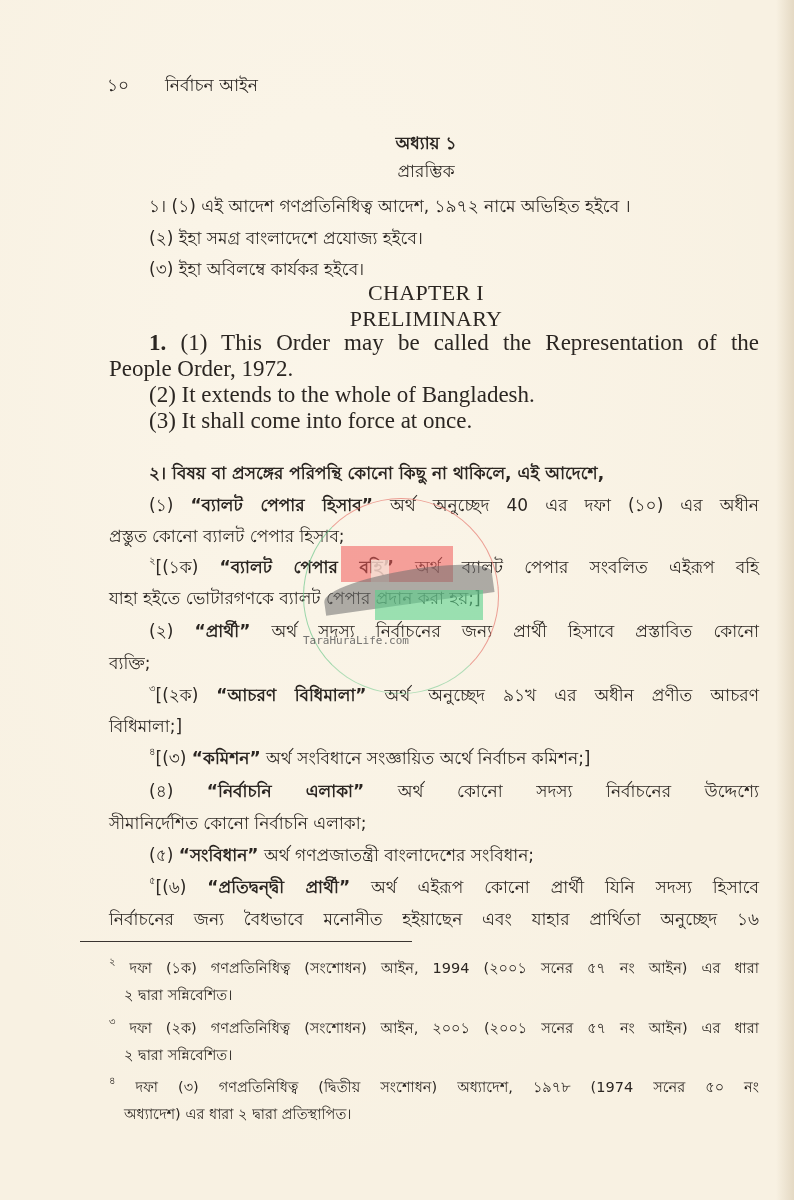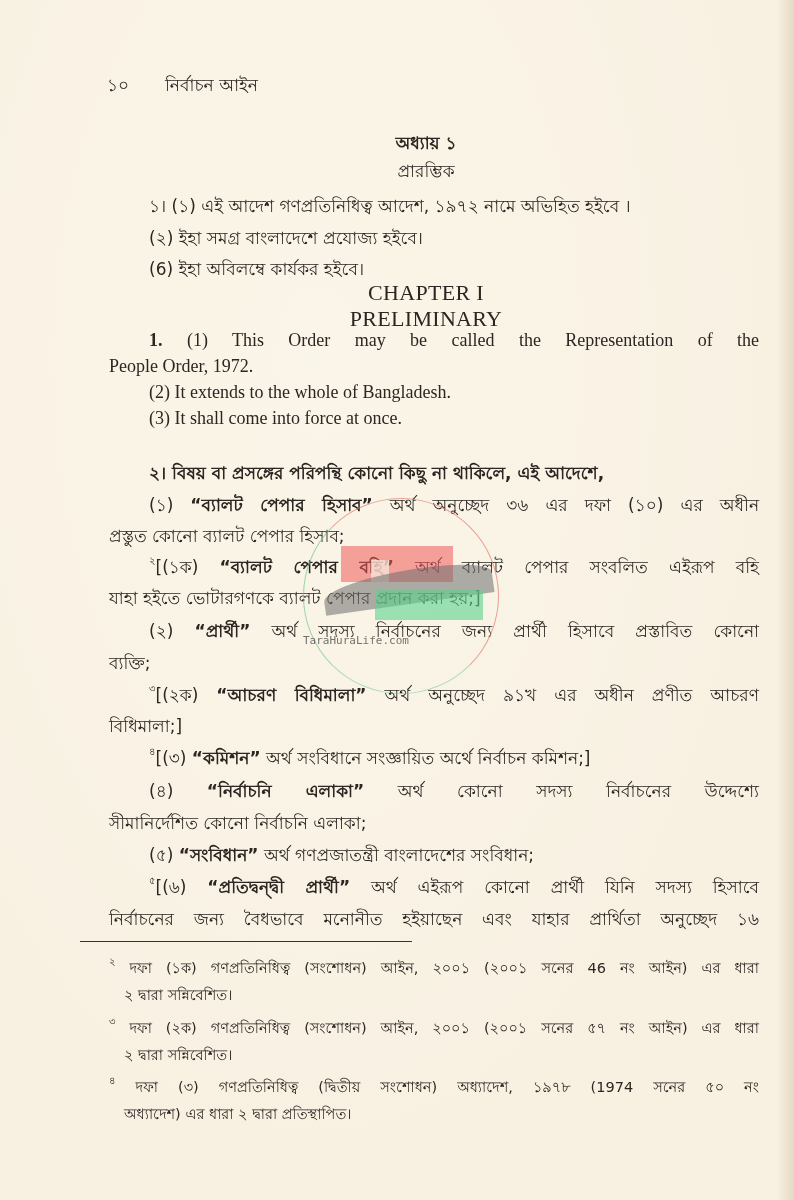--- a/index.html
+++ b/index.html
@@ -23,21 +23,21 @@
   .en { font-family: "Liberation Serif", serif; }
 
   .running-head { left: 78px; top: 72px; font-size: 17px; color: #2c2724; }
   .running-head .pg { display: inline-block; width: 58px; }
 
   .center { left: 0; width: 794px; text-align: center; }
   .bn-heading { font-size: 17px; }
   .en-heading { font-size: 22px; font-weight: normal; letter-spacing: 0.3px; }
 
   .line { font-size: 17px; }
-  .en-line { font-size: 18px; font-family: Liberation Serif, serif; }
+  .en-line { font-size: 23px; font-family: Liberation Serif, serif; }
   .justify { width: 650px; text-align: justify; text-align-last: justify; }
 
   .sup { font-size: 10px; vertical-align: super; position: relative; top: -2px; }
   b { font-weight: bold; }
 
   .fn-rule { position: absolute; left: 80px; top: 941px; width: 332px; height: 1px; background: #3a3430; }
   .fn { font-size: 14.5px; }
   .fn-just { width: 650px; text-align: justify; text-align-last: justify; }
 
   
@@ -61,34 +61,34 @@
 
 <div class="abs running-head bn">
   <span class="pg">১০</span><span>নির্বাচন আইন</span>
 </div>
 
 <div class="abs center bn bn-heading" style="top:130px;font-weight:bold;">অধ্যায় ১</div>
 <div class="abs center bn bn-heading" style="top:158px;">প্রারম্ভিক</div>
 
 <div class="abs bn line" style="left:120px; top:193px;">১। (১) এই আদেশ গণপ্রতিনিধিত্ব আদেশ, ১৯৭২ নামে অভিহিত হইবে ।</div>
 <div class="abs bn line" style="left:120px; top:225px;text-align:center;">(২) ইহা সমগ্র বাংলাদেশে প্রযোজ্য হইবে।</div>
-<div class="abs bn line" style="left:120px; top:256px;">(6) ইহা অবিলম্বে কার্যকর হইবে।</div>
+<div class="abs bn line" style="left:120px; top:256px;">(৩) ইহা অবিলম্বে কার্যকর হইবে।</div>
 
 <div class="abs center en en-heading" style="top:280px; left:0px;">CHAPTER I</div>
 <div class="abs center en en-heading" style="top:306px;">PRELIMINARY</div>
 
 <div class="abs en en-line justify" style="left:120px; top:330px; width:610px;"><b>1.</b> <span>(1) This Order may be called the Representation of the</span></div>
 <div class="abs en en-line" style="left:80px; top:356px;">People Order, 1972.</div>
 <div class="abs en en-line" style="left:120px; top:382px;">(2) It extends to the whole of Bangladesh.</div>
 <div class="abs en en-line" style="left:120px; top:408px;">(3) It shall come into force at once.</div>
 
 <div class="abs bn line" style="left:120px; top:460px; font-weight:bold;">২। বিষয় বা প্রসঙ্গের পরিপন্থি কোনো কিছু না থাকিলে, এই আদেশে,</div>
 
 <div class="abs bn line justify" style="left:120px; top:492px; width:610px;">
-  <span>(১)</span> <b>“ব্যালট পেপার হিসাব”</b> <span>অর্থ অনুচ্ছেদ ৩৬ এর দফা (১০) এর অধীন</span>
+  <span>(১)</span> <b>“ব্যালট পেপার হিসাব”</b> <span>অর্থ অনুচ্ছেদ 40 এর দফা (১০) এর অধীন</span>
 </div>
 <div class="abs bn line" style="left:80px; top:523px;">প্রস্তুত কোনো ব্যালট পেপার হিসাব;</div>
 
 <div class="abs bn line justify" style="left:120px; top:554px; width:610px;">
   <span><span class="sup">২</span><span>[(১ক)</span></span> <b>“ব্যালট পেপার বহি”</b> <span>অর্থ ব্যালট পেপার সংবলিত এইরূপ বহি</span>
 </div>
 <div class="abs bn line" style="left:80px; top:585px;">যাহা হইতে ভোটারগণকে ব্যালট পেপার প্রদান করা হয়;]</div>
 
 <div class="abs bn line justify" style="left:120px; top:618px; width:610px;">
   <span>(২)</span> <b>“প্রার্থী”</b> <span>অর্থ সদস্য নির্বাচনের জন্য প্রার্থী হিসাবে প্রস্তাবিত কোনো</span>
@@ -114,21 +114,21 @@
 </div>
 
 <div class="abs bn line justify" style="left:120px; top:874px; width:610px;">
   <span><span class="sup">৫</span><span>[(৬)</span></span> <b>“প্রতিদ্বন্দ্বী প্রার্থী”</b> <span>অর্থ এইরূপ কোনো প্রার্থী যিনি সদস্য হিসাবে</span>
 </div>
 <div class="abs bn line justify" style="left:80px; top:906px;">নির্বাচনের জন্য বৈধভাবে মনোনীত হইয়াছেন এবং যাহার প্রার্থিতা অনুচ্ছেদ ১৬</div>
 
 <div class="fn-rule"></div>
 
 <div class="abs bn fn fn-just" style="left:80px; top:956px;">
-  <span class="sup">২</span> <span>দফা (১ক) গণপ্রতিনিধিত্ব (সংশোধন) আইন, ২০০১ (২০০১ সনের 46 নং আইন) এর ধারা</span>
+  <span class="sup">২</span> <span>দফা (১ক) গণপ্রতিনিধিত্ব (সংশোধন) আইন, 1994 (২০০১ সনের ৫৭ নং আইন) এর ধারা</span>
 </div>
 <div class="abs bn fn" style="left:95px; top:984px;">২ দ্বারা সন্নিবেশিত।</div>
 
 <div class="abs bn fn fn-just" style="left:80px; top:1016px;">
   <span class="sup">৩</span> <span>দফা (২ক) গণপ্রতিনিধিত্ব (সংশোধন) আইন, ২০০১ (২০০১ সনের ৫৭ নং আইন) এর ধারা</span>
 </div>
 <div class="abs bn fn" style="left:95px; top:1044px;">২ দ্বারা সন্নিবেশিত।</div>
 
 <div class="abs bn fn fn-just" style="left:80px; top:1075px;">
   <span class="sup">৪</span> <span>দফা (৩) গণপ্রতিনিধিত্ব (দ্বিতীয় সংশোধন) অধ্যাদেশ, ১৯৭৮ (1974 সনের ৫০ নং</span>

